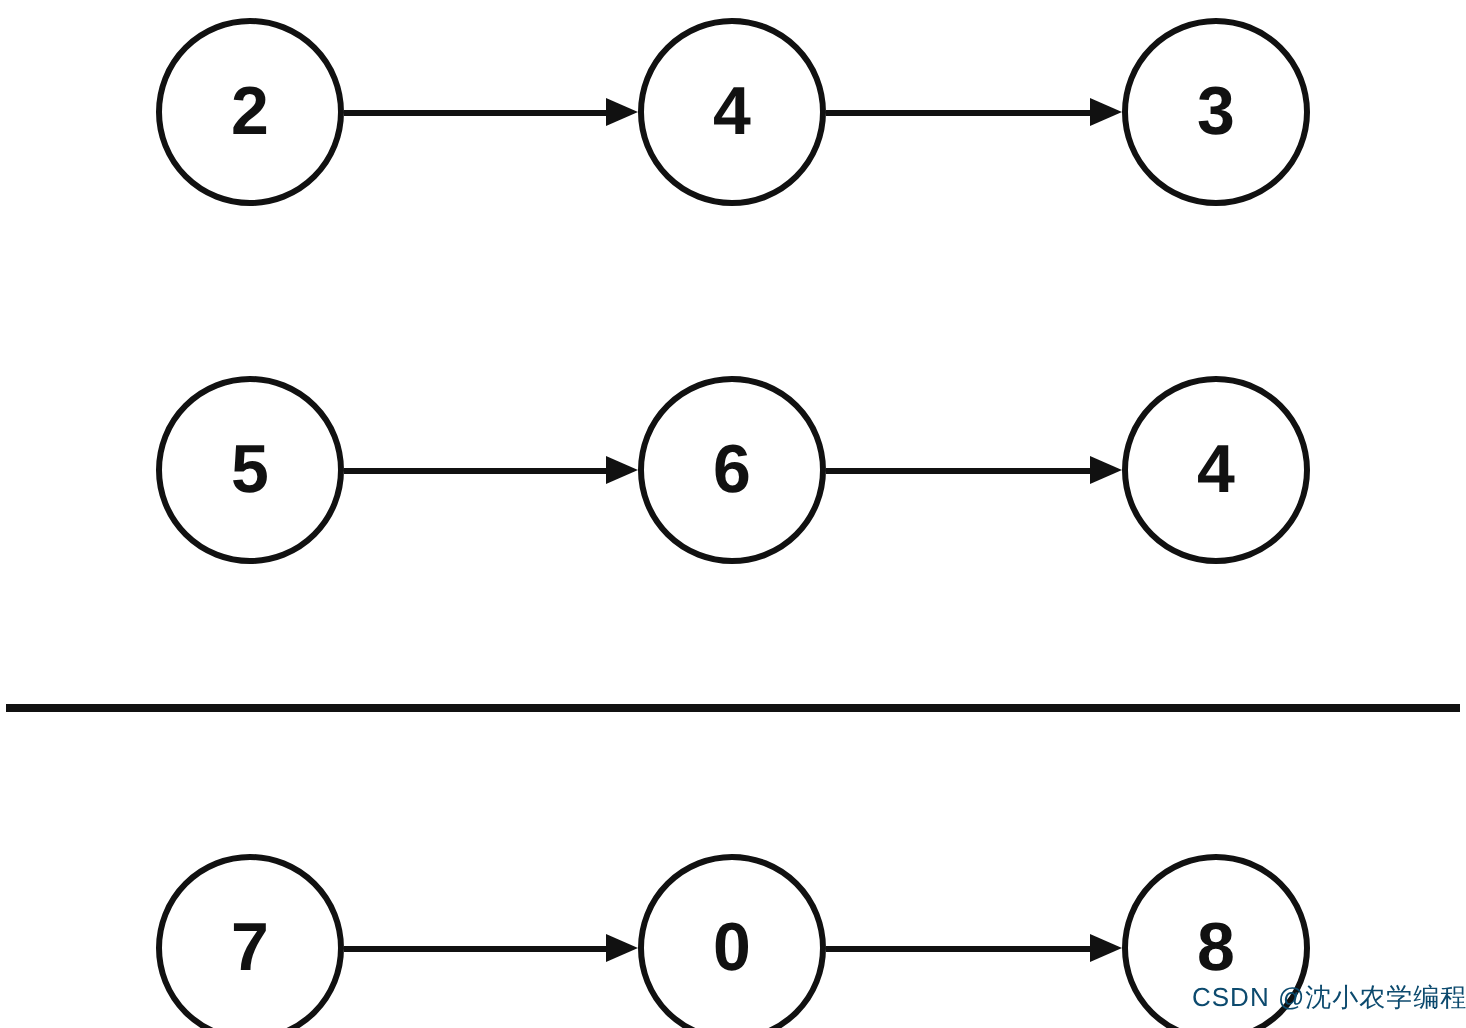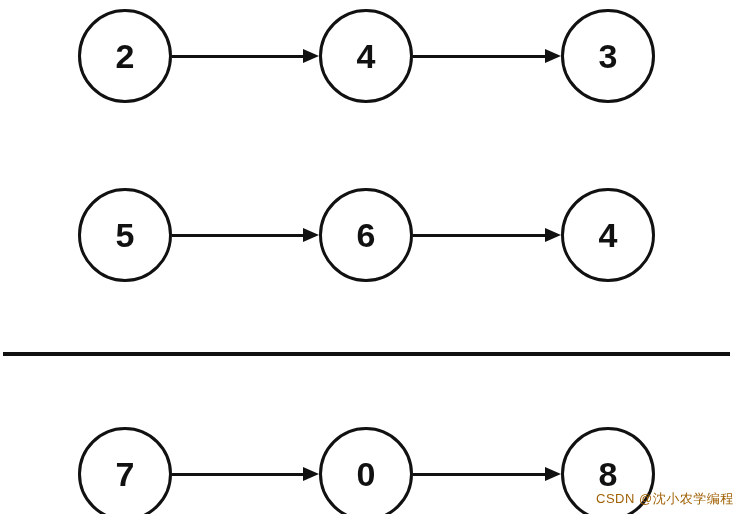--- a/index.html
+++ b/index.html
@@ -62,21 +62,21 @@
     height: 4px;
     background: #111111;
     z-index: 1;
   }
   .watermark {
     position: absolute;
     left: 596px;
     top: 490px;
     font-size: 13px;
     letter-spacing: 0.5px;
-    color: #a16207;
+    color: #0c4a6e;
     z-index: 3;
     white-space: nowrap;
   }
 
   
   .r1 .node   { top: 9px; }
   .r1 .arrow  { top: 49px; }
   
   .r2 .node   { top: 188px; }
   .r2 .arrow  { top: 228px; }

